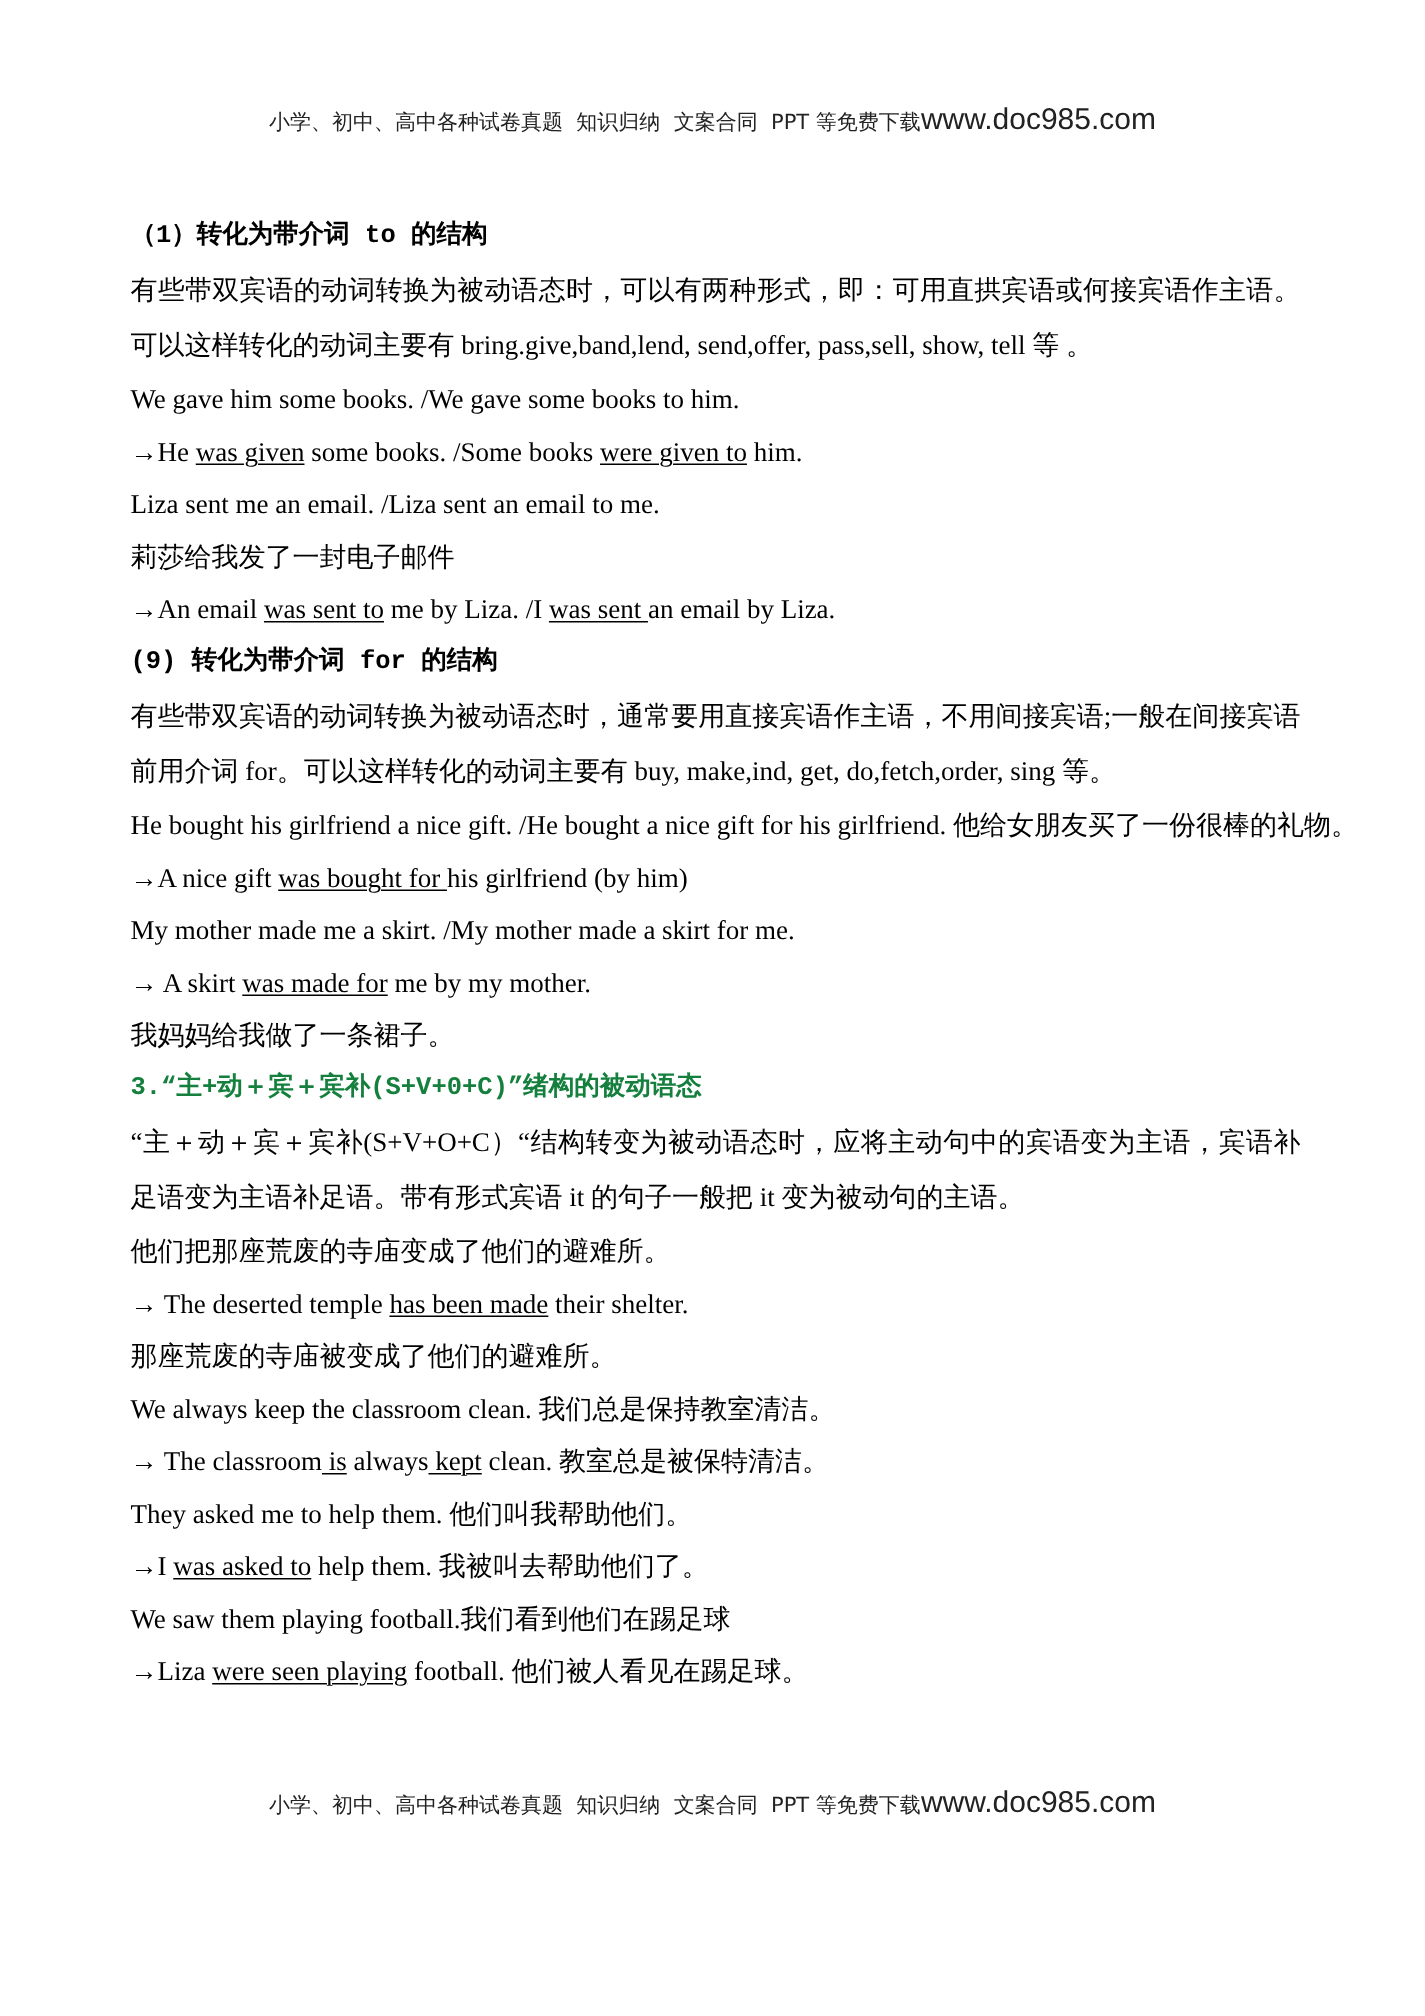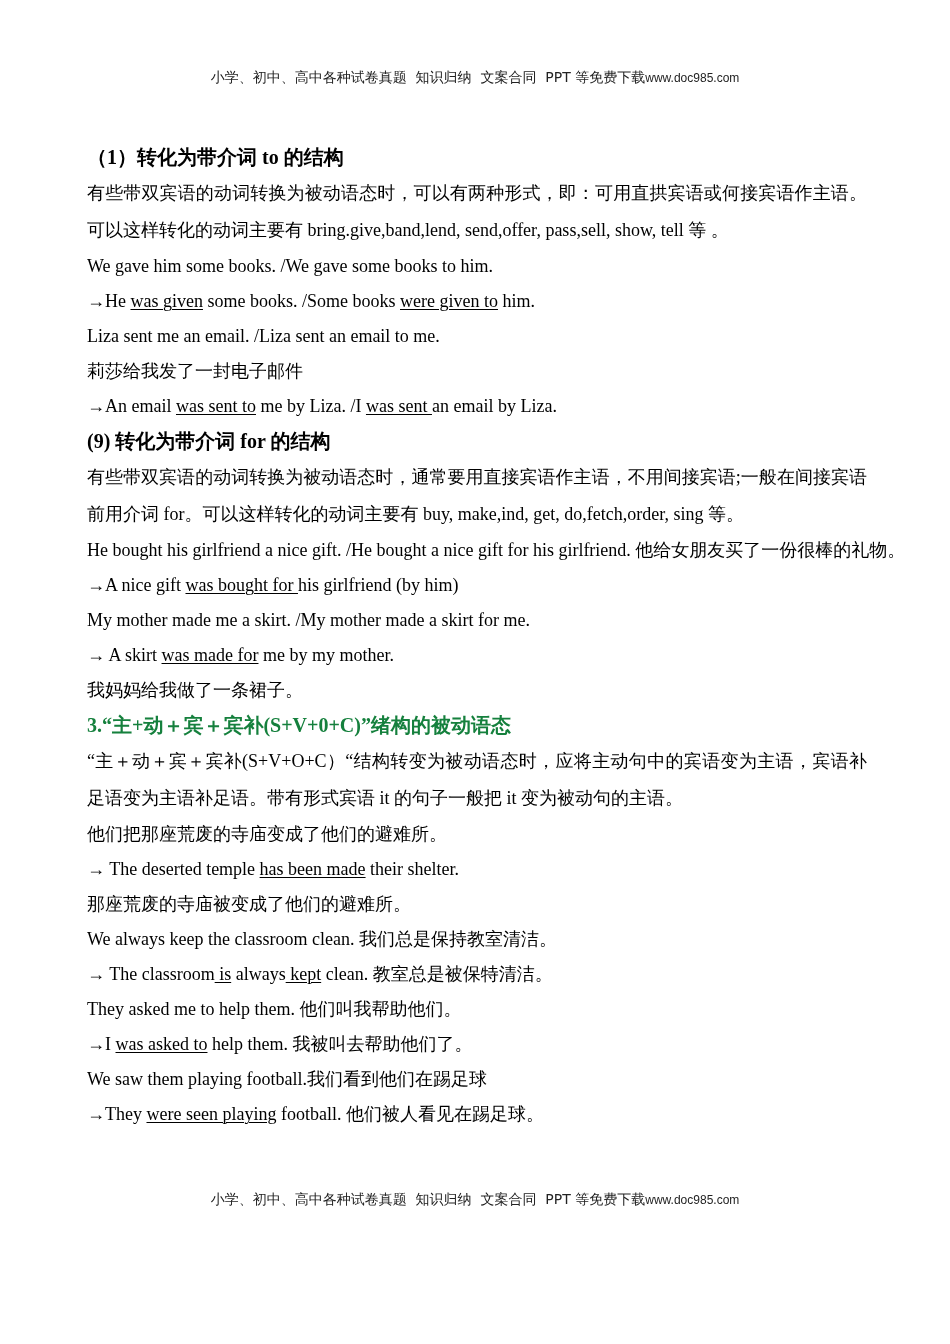--- a/index.html
+++ b/index.html
@@ -22,21 +22,21 @@
       text-align: center;
       font-family: "DejaVu Sans", "Liberation Sans", sans-serif;
       font-size: 14px;
       color: #222;
       white-space: pre;
     }
     .page-header { top: 69px; }
     .page-footer { top: 1191px; }
     .page-header .url, .page-footer .url {
       font-family: "Liberation Sans", sans-serif;
-      font-size: 12px;
+      font-size: 20px;
     }
     .content {
       position: absolute;
       left: 87px;
       top: 140px;
       width: 780px;
     }
     .line {
       font-size: 18px;
       line-height: 35px;
@@ -44,21 +44,22 @@
       white-space: nowrap;
     }
     .line.wrap {
       height: auto;
       white-space: normal;
       line-height: 37px;
       text-align: justify;
     }
     .line.heading {
       font-weight: bold;
-      font-size: 20px;
+      font-size: 17px;
+      font-family: Liberation Mono, monospace;
     }
     .line.heading.blue {
       color: #15803d;
     }
     u {
       text-underline-offset: 2px;
       text-decoration-thickness: 1px;
       margin-top: 16px;
     }
   </style>
@@ -88,17 +89,17 @@
   <div class="line heading blue">3.“主+动＋宾＋宾补(S+V+0+C)”绪构的被动语态</div>
   <div class="line wrap">“主＋动＋宾＋宾补(S+V+O+C）“结构转变为被动语态时，应将主动句中的宾语变为主语，宾语补足语变为主语补足语。带有形式宾语  it 的句子一般把  it 变为被动句的主语。</div>
   <div class="line">他们把那座荒废的寺庙变成了他们的避难所。</div>
   <div class="line"><span>→ The deserted temple </span><u>has been made</u><span> their shelter.</span></div>
   <div class="line">那座荒废的寺庙被变成了他们的避难所。</div>
   <div class="line">We always keep the classroom clean. 我们总是保持教室清洁。</div>
   <div class="line"><span>→ The classroom</span><u> is</u><span> always</span><u> kept</u><span> clean. 教室总是被保特清洁。</span></div>
   <div class="line">They asked me to help them. 他们叫我帮助他们。</div>
   <div class="line"><span>→I </span><u>was asked to</u><span> help them. 我被叫去帮助他们了。</span></div>
   <div class="line">We saw them playing football.我们看到他们在踢足球</div>
-  <div class="line"><span>→They </span><u>were seen playing</u><span> football. 他们被人看见在踢足球。</span></div>
+  <div class="line"><span>→Liza </span><u>were seen playing</u><span> football. 他们被人看见在踢足球。</span></div>
 
 </div>
 
 <div class="page-footer"><span>小学、初中、高中各种试卷真题  知识归纳  文案合同  PPT 等免费下载</span><span class="url">www.doc985.com</span></div>
 
 </body></html>

